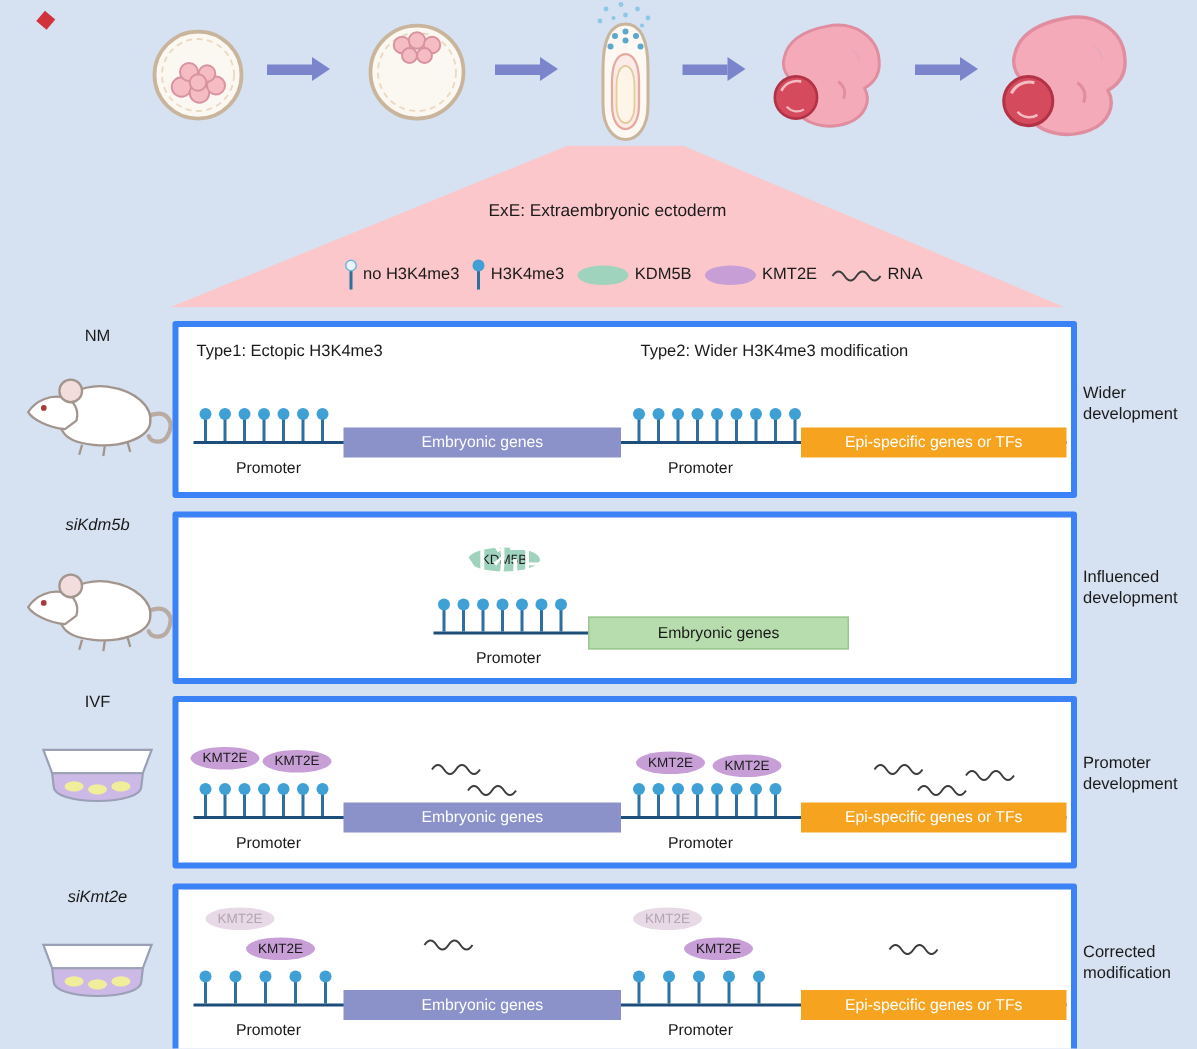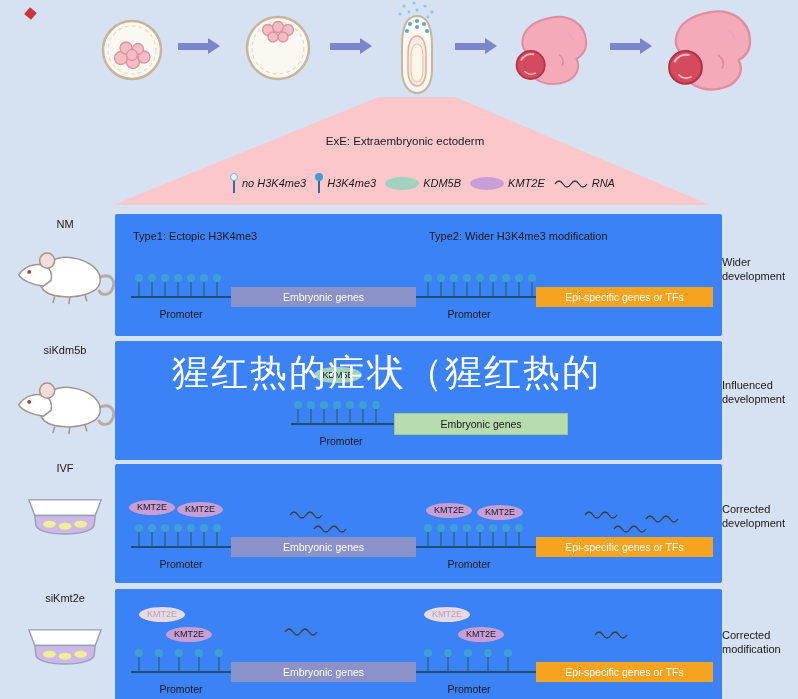--- a/index.html
+++ b/index.html
@@ -6,48 +6,48 @@
   body{width:798px;height:699px;position:relative;overflow:hidden;
        background:#d6e1f1;font-family:"Liberation Sans",sans-serif;color:#1a1a1a;}
   .abs{position:absolute;}
   .arrow{position:absolute;width:30px;height:7px;background:#7a85cc;}
   .arrow::after{content:"";position:absolute;left:30px;top:-5px;width:0;height:0;
     border-left:12px solid #7a85cc;border-top:8.5px solid transparent;border-bottom:8.5px solid transparent;}
   .funnel{position:absolute;left:113px;top:97px;width:597px;height:108px;background:#fcc7ca;
     clip-path:polygon(44.5% 0,57.3% 0,100% 100%,0 100%);}
   .funnel-title{position:absolute;left:205px;top:135px;width:400px;text-align:center;font-size:11.5px;z-index:5;}
   .legend{position:absolute;left:230px;top:171px;height:24px;display:flex;align-items:center;gap:9px;
-    font-size:11px;z-index:5;font-style:italic;}
+    font-size:11px;z-index:5;}
   .legend .pair{display:flex;align-items:center;gap:4px;}
   .lolli{width:8px;height:22px;position:relative;flex:0 0 auto;display:inline-block;}
   .lolli::before{content:"";position:absolute;left:3px;top:5px;width:2px;height:17px;background:#2d6f9e;}
   .lolli::after{content:"";position:absolute;left:0;top:0;width:8px;height:8px;border-radius:50%;background:#3fa0d5;}
   .lolli.small{height:20px;}
   .lolli.small::before{height:15px;}
   .lolli.open::after{background:#eaf5fb;border:1.5px solid #6fb6da;width:6px;height:6px;left:0;top:0;}
   .lollis{position:absolute;display:flex;gap:5px;}
   .lollis.wide{gap:12px;}
   .oval{position:absolute;border-radius:50%;display:flex;align-items:center;justify-content:center;
     font-size:9px;line-height:1;}
   .oval.kdm5b{background:#9fd3be;color:#1a1a1a;}
   .oval.kmt2e{background:#c79fd6;color:#1a1a1a;}
   .oval.faded{background:#e7d9e6;color:#b5a3b4;}
   .legend-oval{width:34px;height:13px;border-radius:50%;flex:0 0 auto;}
   .legend-oval.kdm5b{background:#9fd3be;}
   .legend-oval.kmt2e{background:#c79fd6;}
-  .panel{position:absolute;left:115px;width:595px;background:#3b82f6;border:6px solid #3b82f6;border-radius:2px;}
+  .panel{position:absolute;left:115px;width:595px;background:#ffffff;border:4px solid #3b82f6;border-radius:2px;}
   .gline{position:absolute;height:2px;background:#1d4e79;}
   .genebox{position:absolute;height:20px;display:flex;align-items:center;justify-content:center;font-size:10.5px;}
   .genebox.purple{background:#8a92c9;color:#ffffff;}
   .genebox.orange{background:#f6a320;color:#ffffff;}
   .genebox.green{background:#b7dcad;color:#1a1a1a;border:1px solid #9cc791;}
   .promoter{position:absolute;font-size:10.5px;width:60px;text-align:center;}
   .ptitle{position:absolute;font-size:11px;}
   .rowlabel{position:absolute;font-size:11px;text-align:center;}
-  .rowlabel.italic{}
+  .rowlabel.italic{font-style:italic;}
   .outcome{position:absolute;left:722px;width:74px;font-size:11px;line-height:1.3;}
   .squig{position:absolute;}
   .watermark{position:absolute;left:172px;top:348px;font-size:37px;color:#ffffff;letter-spacing:2px;
     z-index:60;white-space:nowrap;font-weight:400;}
   .redmark{position:absolute;left:26px;top:9px;width:9px;height:9px;background:#d2323c;transform:rotate(40deg);}
   svg{display:block;}
 </style>
 </head>
 <body>
 
@@ -279,21 +279,21 @@
     </svg>
   <svg class="squig" style="left:492px;top:52px" width="34" height="12" viewBox="0 0 34 12">
       <path d="M1 7 Q5 1 9 7 T17 7 T25 7 T33 7" fill="none" stroke="#3c3c3c" stroke-width="1.3"></path>
     </svg>
   <svg class="squig" style="left:524px;top:42px" width="34" height="12" viewBox="0 0 34 12">
       <path d="M1 7 Q5 1 9 7 T17 7 T25 7 T33 7" fill="none" stroke="#3c3c3c" stroke-width="1.3"></path>
     </svg>
   <div class="promoter" style="left:30px;top:88px">Promoter</div>
   <div class="promoter" style="left:318px;top:88px">Promoter</div>
 </div>
-<div class="outcome" style="top:502px">Corrected development</div>
+<div class="outcome" style="top:502px">Promoter development</div>
 
 <div class="rowlabel italic" style="left:28px;top:592px;width:74px">siKmt2e</div>
 <div class="abs" style="left:26px;top:622px">
   <svg width="78" height="46" viewBox="0 0 80 47">
     <path d="M3 8 L77 8 L71 24 L9 24 Z" fill="#ffffff" stroke="#9aa0b5" stroke-width="1.5"></path>
     <path d="M9 24 L71 24 L70 33 C70 39 57 43 40 43 C23 43 10 39 10 33 Z" fill="#cdb9e6" stroke="#9aa0b5" stroke-width="1.5"></path>
     <ellipse cx="24" cy="33" rx="6.5" ry="3.5" fill="#f1ee9b"></ellipse>
     <ellipse cx="40" cy="35" rx="6.5" ry="3.5" fill="#f1ee9b"></ellipse>
     <ellipse cx="56" cy="33" rx="6.5" ry="3.5" fill="#f1ee9b"></ellipse>
   </svg>

